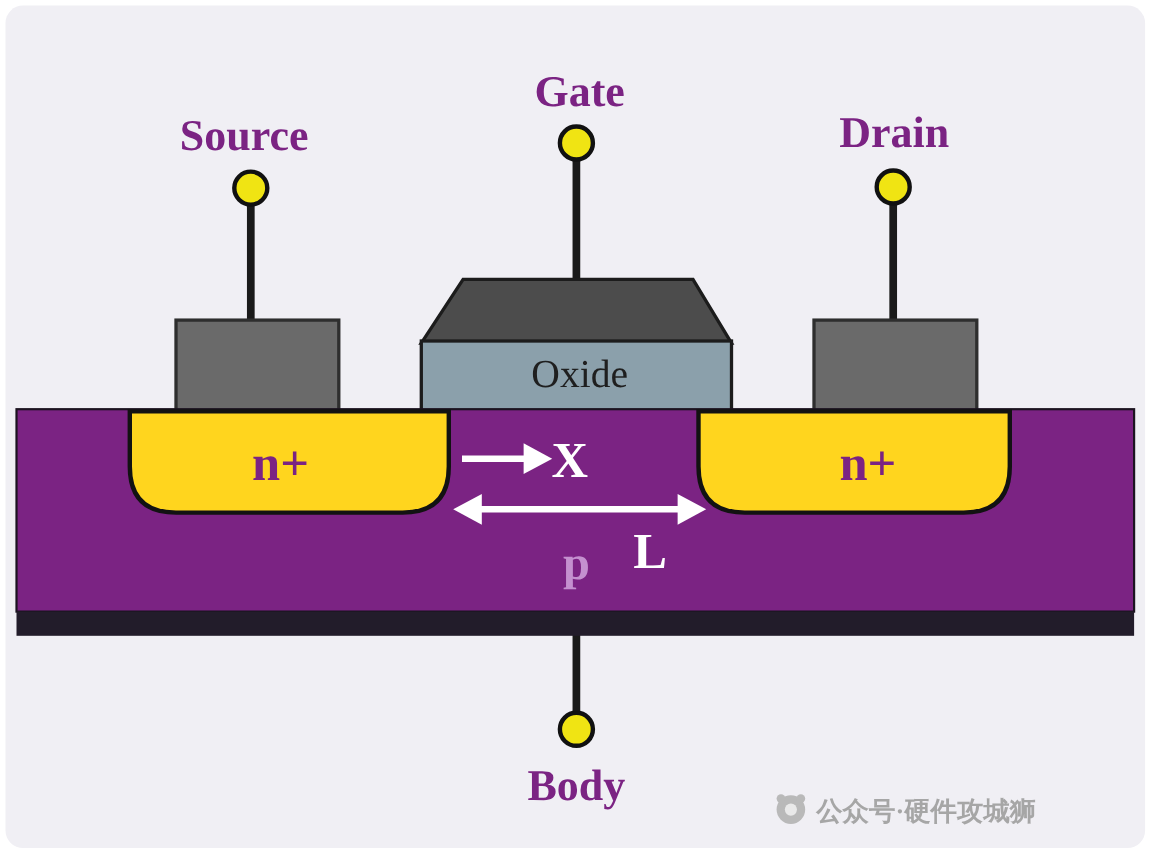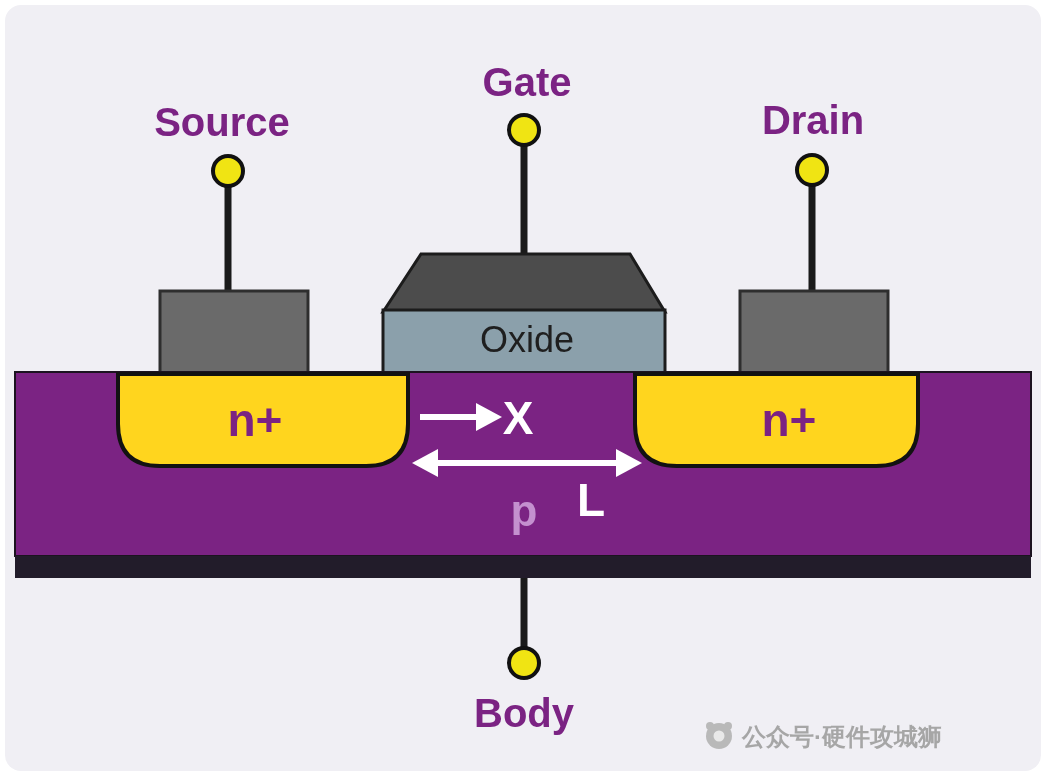--- a/index.html
+++ b/index.html
@@ -6,20 +6,21 @@
     margin: 0;
     padding: 0;
     background: #ffffff;
     font-family: "Liberation Sans", "DejaVu Sans", sans-serif;
   }
   .stage {
     position: relative;
     width: 1046px;
     height: 772px;
     overflow: hidden;
+    font-family: Liberation Serif, serif;
   }
   svg { display: block; }
   .lead {
     stroke: #1a1a1a;
     stroke-width: 7;
   }
   .terminal-dot {
     stroke: #111111;
     stroke-width: 4;
   }

